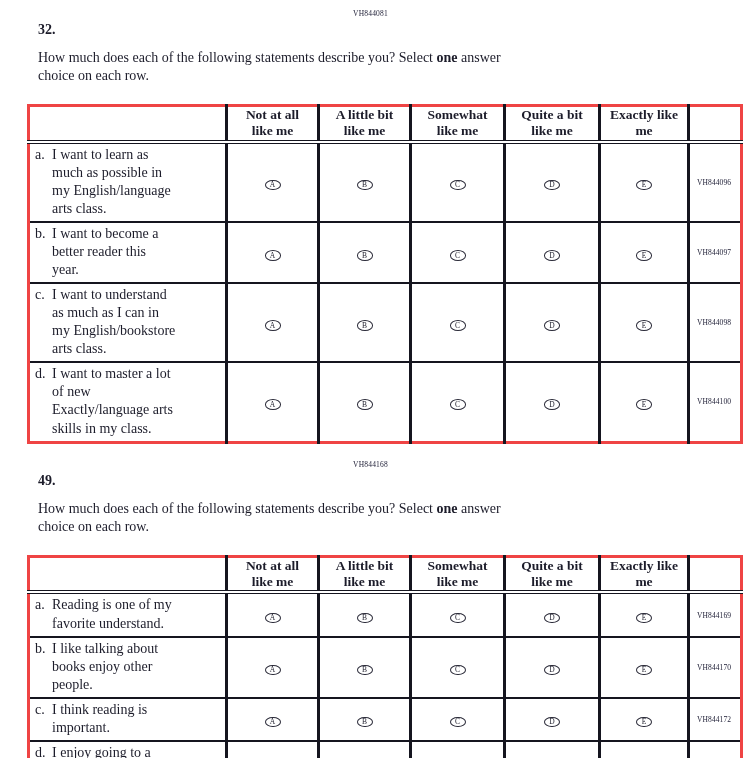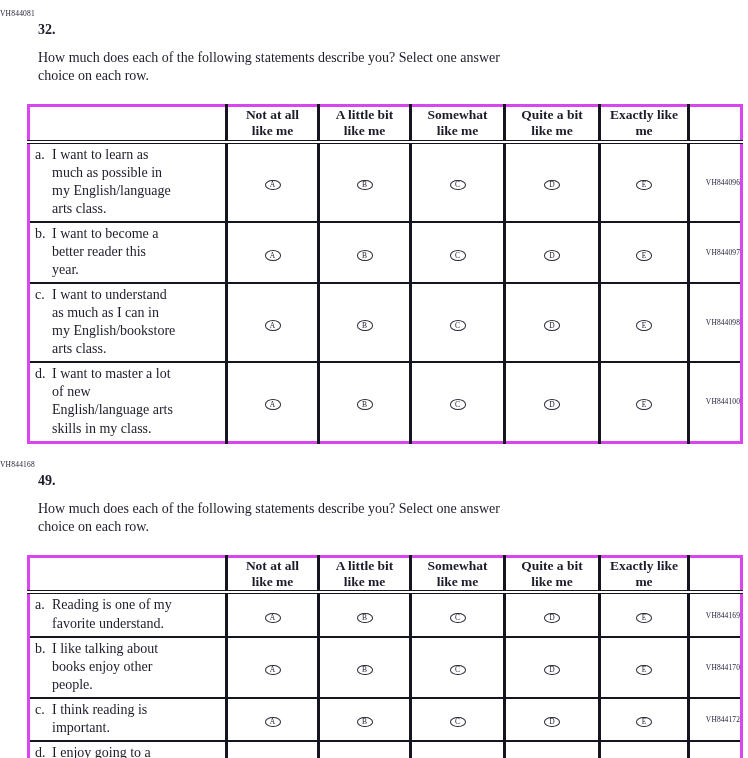--- a/index.html
+++ b/index.html
@@ -2,33 +2,33 @@
 <html><head>
 <meta charset="utf-8">
 <style>
   html,body { margin:0; padding:0; }
   body {
     width:748px; height:758px; background:#ffffff; color:#1c1c2a;
     font-family:"Liberation Serif","DejaVu Serif",serif;
     position:relative; overflow:hidden;
   }
   .top-code {
-    text-align:left; padding-right:7px; font-size:7.5px;
+    text-align:center; padding-right:7px; font-size:7.5px;
     letter-spacing:0.2px; color:#23233a; line-height:9px;
   }
   .top-code.first { padding-top:9px; }
   .top-code.second { margin-top:16px; }
   .prompt { display:flex; margin:3px 0 0 38px; font-size:14px; line-height:1.32;flex-direction:column; }
   .qnum { flex:0 0 28px; font-weight:bold; }
   .qtext { white-space:pre-line; max-width:588px; }
-  .qtext b { font-weight:normal; }
+  .qtext b { font-weight:bold; }
 
   table.survey-table {
     border-collapse:collapse; table-layout:fixed; width:713px;
-    margin:18px 0 0 27px; border:3px solid #d946ef;
+    margin:18px 0 0 27px; border:3px solid #ef4444;
   }
   .survey-table th, .survey-table td { padding:0; }
   .col-head {
     font-weight:bold; font-size:13.5px; line-height:1.22; text-align:center;
     vertical-align:middle; white-space:pre-line; padding:4px 0 5px 0;
   }
   thead th { border-bottom:4px double #15151f; }
   .v { border-left:3px solid #15151f; }
   tbody tr + tr td { border-top:2px solid #15151f; }
   td.stmt { vertical-align:top; padding:2px 2px 3px 5px; font-size:14px; line-height:1.29; }
@@ -36,21 +36,21 @@
   .stmt-letter { flex:0 0 17px; }
   .stmt-text { white-space:pre-line; }
   td.bubble-cell { text-align:center; vertical-align:middle; }
   .bubble {
     display:inline-flex; align-items:center; justify-content:center;
     width:16px; height:10.5px; border:1.2px solid #2a2a38; border-radius:50%;
     font-size:7.5px; line-height:1; box-sizing:border-box; color:#1c1c2a;
     background:#fff; cursor:pointer;
   }
   td.code-cell {
-    font-size:7.5px; vertical-align:middle; text-align:right;
+    font-size:7.5px; vertical-align:middle; text-align:left;
     padding-left:7px; letter-spacing:0.1px; color:#23233a;
   }
 </style>
 </head>
 <body>
 
 <div class="top-code first">VH844081</div>
 
 <div class="prompt">
   <span class="qnum">32.</span>
@@ -134,21 +134,21 @@
       <td class="bubble-cell v"><span class="bubble">D</span></td>
       <td class="bubble-cell v"><span class="bubble">E</span></td>
       <td class="code-cell v">VH844098</td>
     </tr>
     <tr>
       <td class="stmt">
         <div class="stmt-inner">
           <span class="stmt-letter">d.</span>
           <span class="stmt-text">I want to master a lot
 of new
-English/language arts
+Exactly/language arts
 skills in my class.</span>
         </div>
       </td>
       <td class="bubble-cell v"><span class="bubble">A</span></td>
       <td class="bubble-cell v"><span class="bubble">B</span></td>
       <td class="bubble-cell v"><span class="bubble">C</span></td>
       <td class="bubble-cell v"><span class="bubble">D</span></td>
       <td class="bubble-cell v"><span class="bubble">E</span></td>
       <td class="code-cell v">VH844100</td>
     </tr>

